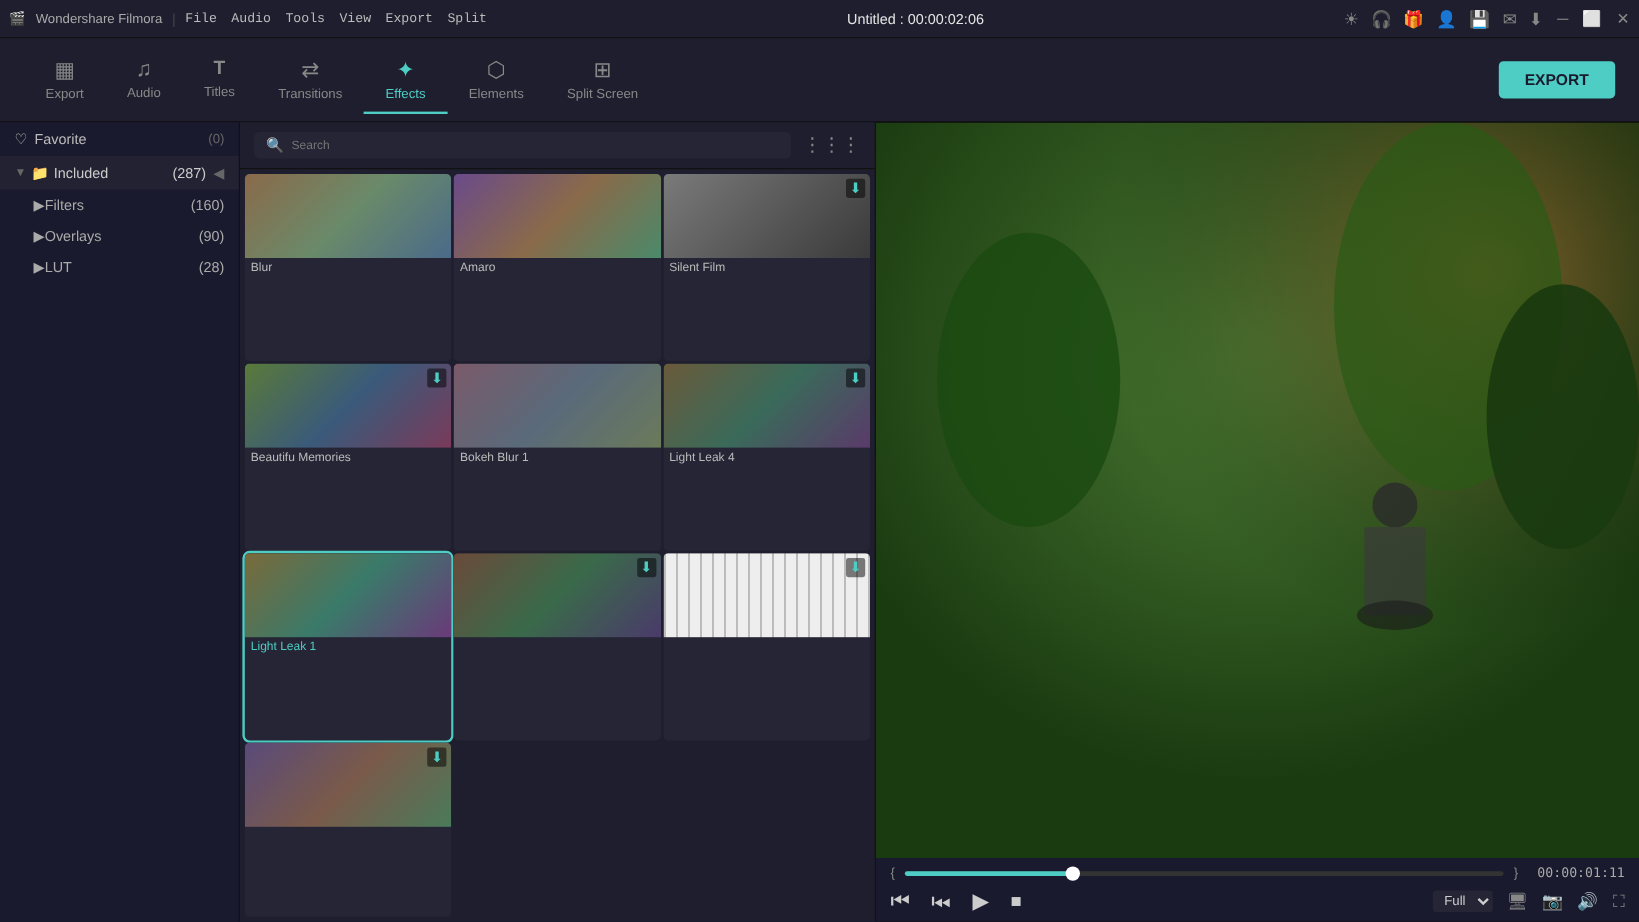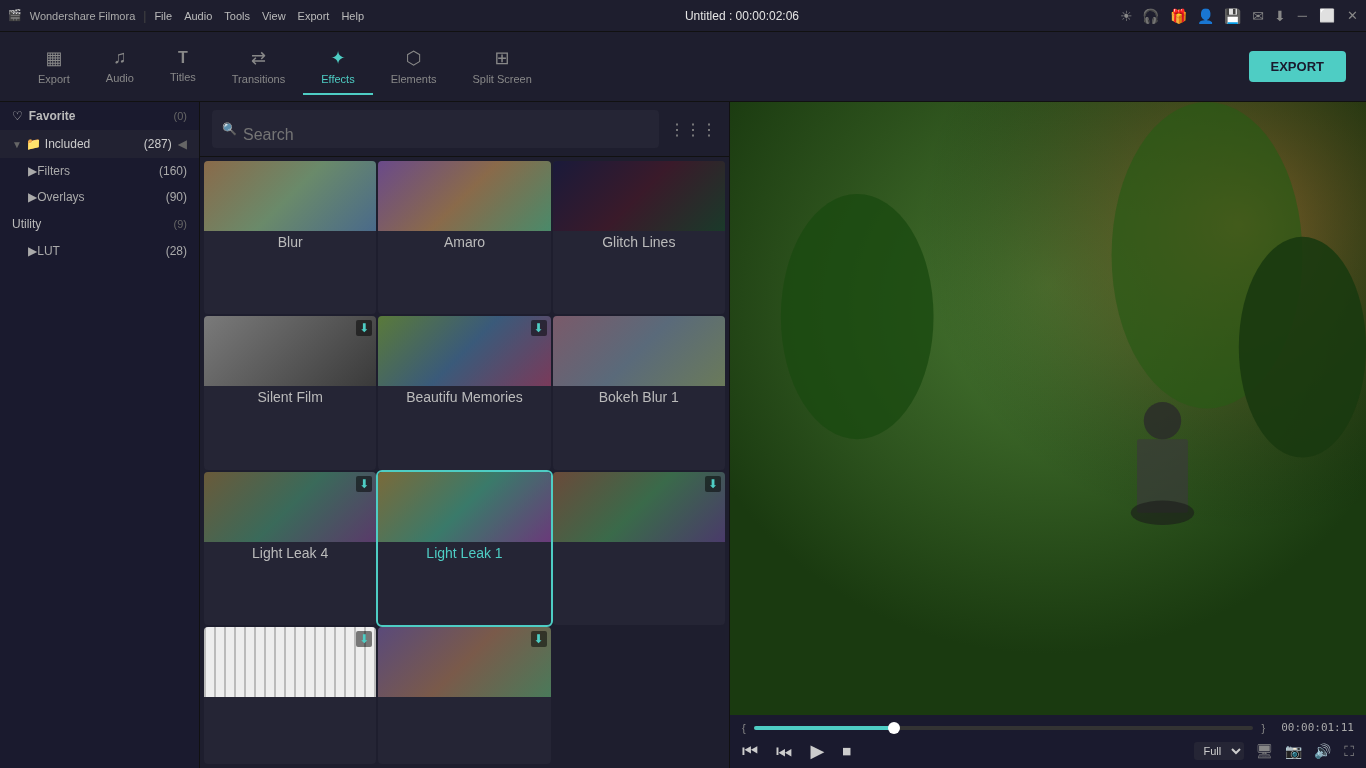--- a/index.html
+++ b/index.html
@@ -2,21 +2,21 @@
 <html><head>
   <meta charset="utf-8">
   <style>
     * { margin: 0; padding: 0; box-sizing: border-box; }
     body { width: 1366px; height: 768px; background: #1a1a2e; color: #ccc; font-family: 'Segoe UI', sans-serif; font-size: 12px; overflow: hidden; }
 
     
     .titlebar { height: 32px; background: #1e1e2e; display: flex; align-items: center; justify-content: space-between; padding: 0 8px; border-bottom: 1px solid #111; }
     .titlebar-left { display: flex; align-items: center; gap: 8px; font-size: 12px; color: #aaa; }
     .titlebar-menu { display: flex; gap: 12px; font-size: 11px; color: #bbb; }
-    .titlebar-menu span { cursor: pointer; }
+    .titlebar-menu span { cursor: pointer; font-family: Liberation Mono, monospace; }
     .titlebar-center { font-size: 12px; color: #e5e5e5; }
     .titlebar-right { display: flex; align-items: center; gap: 12px; }
     .titlebar-icons { display: flex; gap: 10px; color: #888; font-size: 14px; }
     .titlebar-wm { display: flex; gap: 12px; color: #888; font-size: 13px; }
 
     
     .toolbar { height: 70px; background: #1e1e2e; display: flex; align-items: center; padding: 0 20px; gap: 0; border-bottom: 1px solid #111; }
     .toolbar-item { display: flex; flex-direction: column; align-items: center; justify-content: center; gap: 4px; padding: 8px 18px; cursor: pointer; color: #888; font-size: 11px; border-bottom: 2px solid transparent; }
     .toolbar-item.active { color: #4ecdc4; border-bottom: 2px solid #4ecdc4; }
     .toolbar-item .icon { font-size: 18px; }
@@ -28,27 +28,27 @@
     
     .sidebar { width: 200px; background: #1a1a2e; border-right: 1px solid #111; overflow-y: auto; flex-shrink: 0; }
     .sidebar-item { display: flex; align-items: center; justify-content: space-between; padding: 7px 12px; cursor: pointer; color: #bbb; font-size: 12px; }
     .sidebar-item .count { color: #666; font-size: 11px; }
     .sidebar-subitem { display: flex; align-items: center; justify-content: space-between; padding: 6px 12px 6px 28px; cursor: pointer; color: #aaa; font-size: 12px; }
 
     
     .effects-panel { width: 530px; background: #1e1e2e; border-right: 1px solid #111; display: flex; flex-direction: column; flex-shrink: 0; }
     .effects-header { display: flex; align-items: center; justify-content: space-between; padding: 8px 12px; border-bottom: 1px solid #111; }
     .search-box { display: flex; align-items: center; background: #252535; border-radius: 4px; padding: 4px 10px; gap: 6px; flex: 1; margin-right: 10px; }
-    .search-box input { background: none; border: none; outline: none; color: #ccc; font-size: 16px; width: 100%; margin-top: 12px; }
+    .search-box input { background: none; border: none; outline: none; color: #ccc; font-size: 10px; width: 100%; }
     .grid-icon { color: #888; font-size: 16px; cursor: pointer; }
     .effects-grid { display: grid; grid-template-columns: repeat(3, 1fr); gap: 2px; padding: 4px; overflow-y: auto; flex: 1; }
     .effect-item { position: relative; cursor: pointer; background: #252535; border-radius: 4px; overflow: hidden; }
     .effect-item.selected { outline: 2px solid #4ecdc4; }
     .effect-thumb-div { width: 100%; height: 70px; overflow: hidden; position: relative; }
-    .effect-label { font-size: 14px; color: #bbb; padding: 3px 5px 4px; white-space: nowrap; overflow: hidden; text-overflow: ellipsis; text-align: center; }
+    .effect-label { font-size: 10px; color: #bbb; padding: 3px 5px 4px; white-space: nowrap; overflow: hidden; text-overflow: ellipsis; }
     .effect-download { position: absolute; top: 4px; right: 4px; color: #4ecdc4; font-size: 12px; background: rgba(0,0,0,0.5); border-radius: 2px; padding: 1px 3px; }
 
     
     .preview-panel { flex: 1; display: flex; flex-direction: column; background: #111; }
     .preview-video { flex: 1; background: #000; position: relative; overflow: hidden; }
     .cyclist-scene { width: 100%; height: 100%; background: 
       radial-gradient(ellipse at 60% 40%, rgba(100,160,80,0.6) 0%, transparent 60%),
       radial-gradient(ellipse at 20% 60%, rgba(60,100,60,0.8) 0%, transparent 50%),
       linear-gradient(180deg, #1a2a10 0%, #2a4a20 40%, #1a3a15 70%, #0a1a08 100%);
       position: relative;
@@ -77,21 +77,21 @@
   <div class="titlebar-left">
     <span style="color:#e44;font-weight:bold;font-size:11px;">🎬</span>
     <span style="color:#aaa;font-size:11px;">Wondershare Filmora</span>
     <span style="color:#444">|</span>
     <div class="titlebar-menu">
       <span>File</span>
       <span>Audio</span>
       <span>Tools</span>
       <span>View</span>
       <span>Export</span>
-      <span>Help</span>
+      <span>Split</span>
     </div>
   </div>
   <div class="titlebar-center">Untitled : 00:00:02:06</div>
   <div class="titlebar-right">
     <div class="titlebar-icons">
       <span>☀</span>
       <span>🎧</span>
       <span>🎁</span>
       <span>👤</span>
       <span>💾</span>
@@ -137,45 +137,41 @@
   </div>
   <button class="export-btn">EXPORT</button>
 </div>
 
 <div class="main">
 
   <div class="sidebar">
 
     <div class="sidebar-item">
       <span>♡</span>
-      <span style="flex:1;margin-left:6px;font-weight:bold;">Favorite</span>
+      <span style="flex:1;margin-left:6px;">Favorite</span>
       <span class="count">(0)</span>
     </div>
 
     <div class="sidebar-section-header">
       <span class="collapse-arrow">▼</span>
       <span style="margin:0 4px;">📁</span>
       <span style="flex:1;">Included</span>
       <span class="count">(287)</span>
       <span style="margin-left:6px;color:#666;">◀</span>
     </div>
     <div class="sidebar-subitem">
       <span class="arrow">▶</span>
       <span style="flex:1;">Filters</span>
       <span class="count">(160)</span>
     </div>
     <div class="sidebar-subitem">
       <span class="arrow">▶</span>
       <span style="flex:1;">Overlays</span>
       <span class="count">(90)</span>
     </div>
-    <div class="sidebar-item">
-      <span style="flex:1;">Utility</span>
-      <span class="count">(9)</span>
-    </div>
     <div class="sidebar-subitem">
       <span class="arrow">▶</span>
       <span style="flex:1;">LUT</span>
       <span class="count">(28)</span>
     </div>
   </div>
 
   <div class="effects-panel">
     <div class="effects-header">
       <div class="search-box">
@@ -186,24 +182,20 @@
     </div>
     <div class="effects-grid">
 
       <div class="effect-item">
         <div class="effect-thumb-div thumb-blur" style="background:linear-gradient(135deg,#8a6a4a,#6a8a6a,#4a6a8a);"></div>
         <div class="effect-label">Blur</div>
       </div>
       <div class="effect-item">
         <div class="effect-thumb-div" style="background:linear-gradient(135deg,#6a4a8a,#8a6a4a,#4a8a6a);"></div>
         <div class="effect-label">Amaro</div>
-      </div>
-      <div class="effect-item">
-        <div class="effect-thumb-div" style="background:linear-gradient(135deg,#1a1a3a,#3a1a2a,#1a3a2a);"></div>
-        <div class="effect-label">Glitch Lines</div>
       </div>
 
       <div class="effect-item">
         <div class="effect-thumb-div" style="background:linear-gradient(135deg,#7a7a7a,#5a5a5a,#3a3a3a);position:relative;">
           <span class="effect-download">⬇</span>
         </div>
         <div class="effect-label">Silent Film</div>
       </div>
       <div class="effect-item">
         <div class="effect-thumb-div" style="background:linear-gradient(135deg,#5a7a3a,#3a5a7a,#7a3a5a);position:relative;">

